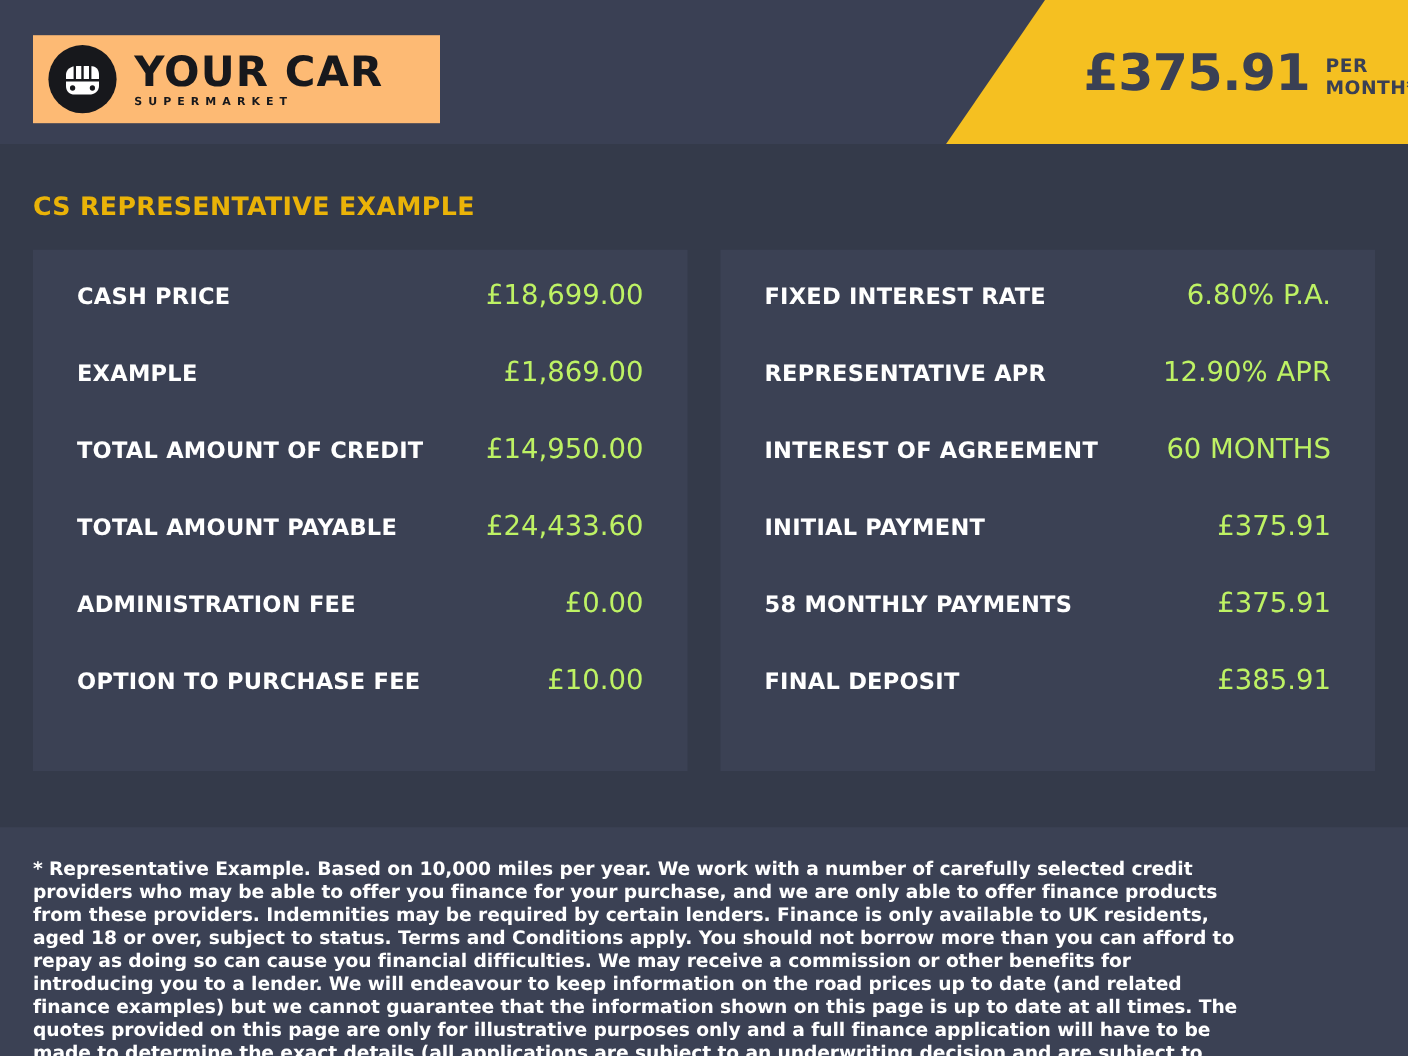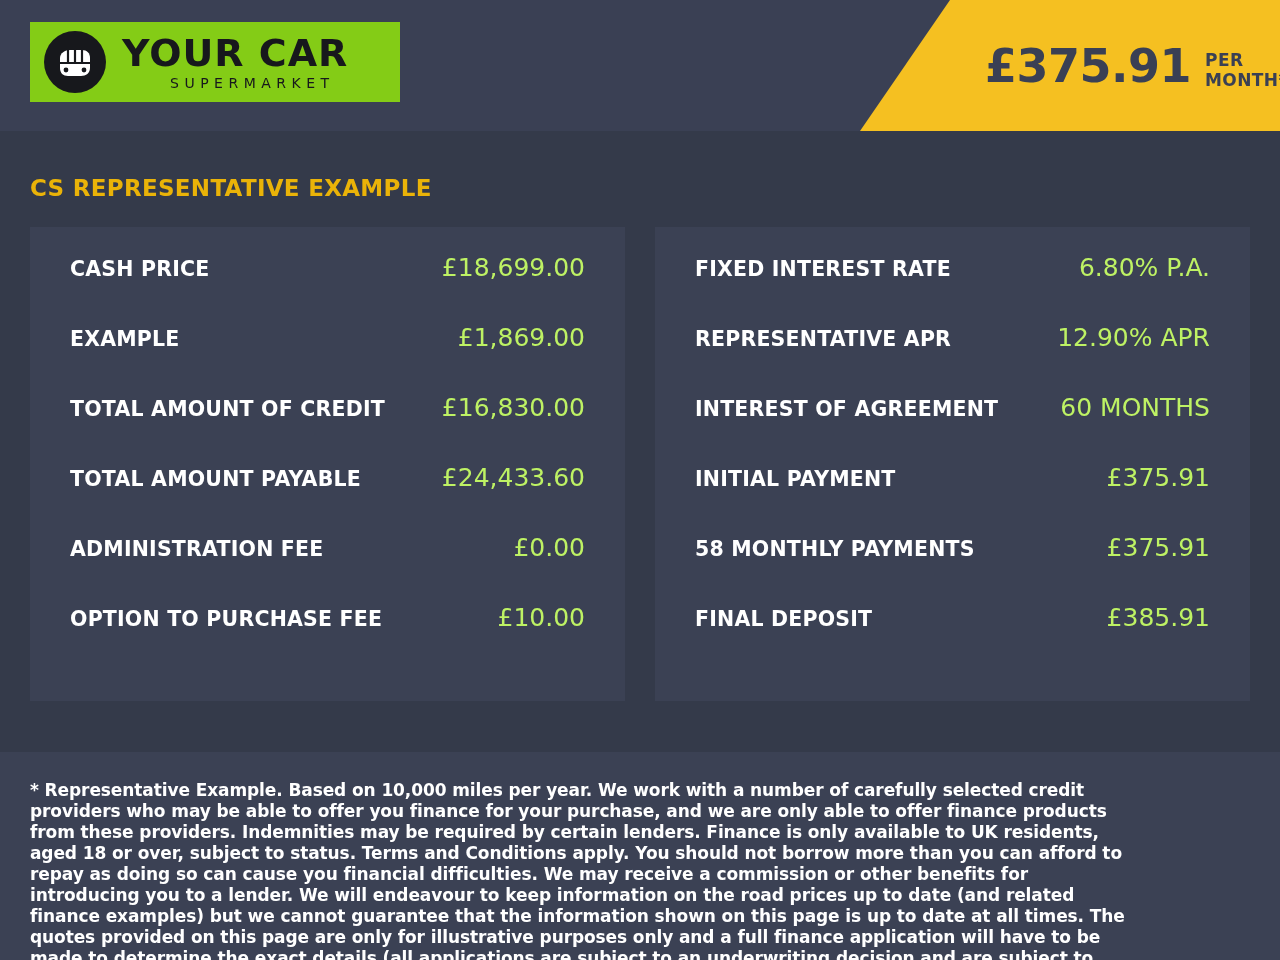--- a/index.html
+++ b/index.html
@@ -17,23 +17,23 @@
 
   
   .header {
     position: relative;
     height: 131px;
     background: #3a4054;
     overflow: hidden;
   }
   .logo-box {
     position: absolute;
-    left: 30px; top: 22px;
+    left: 30px; top: 32px;
     width: 370px; height: 80px;
-    background: #84cc16;
+    background: #fdba74;
     display: flex;
     align-items: center;
     padding-left: 14px;
   }
   .logo-circle {
     width: 62px; height: 62px;
     border-radius: 50%;
     background: #17181c;
     position: relative;
     flex: 0 0 auto;
@@ -49,27 +49,26 @@
     line-height: 1;
   }
   .logo-text .l1 {
     font-size: 38px;
     font-weight: bold;
     color: #17181c;
     letter-spacing: 1px;
     font-family: "DejaVu Sans", sans-serif;
   }
   .logo-text .l2 {
-    font-size: 14px;
-    font-weight: normal;
+    font-size: 10px;
+    font-weight: bold;
     color: #17181c;
     letter-spacing: 5.5px;
     margin-top: 4px;
     font-family: "DejaVu Sans", sans-serif;
-    margin-left: 48px;
   }
 
   .price-banner {
     position: absolute;
     right: 0; top: 0;
     width: 420px; height: 131px;
     background: #f5c021;
     clip-path: polygon(90px 0, 420px 0, 420px 131px, 0 131px);
     display: flex;
     align-items: center;
@@ -189,21 +188,21 @@
       <div class="row">
         <span class="row-label">CASH PRICE</span>
         <span class="row-value">£18,699.00</span>
       </div>
       <div class="row">
         <span class="row-label">EXAMPLE</span>
         <span class="row-value">£1,869.00</span>
       </div>
       <div class="row">
         <span class="row-label">TOTAL AMOUNT OF CREDIT</span>
-        <span class="row-value">£16,830.00</span>
+        <span class="row-value">£14,950.00</span>
       </div>
       <div class="row">
         <span class="row-label">TOTAL AMOUNT PAYABLE</span>
         <span class="row-value">£24,433.60</span>
       </div>
       <div class="row">
         <span class="row-label">ADMINISTRATION FEE</span>
         <span class="row-value">£0.00</span>
       </div>
       <div class="row">

